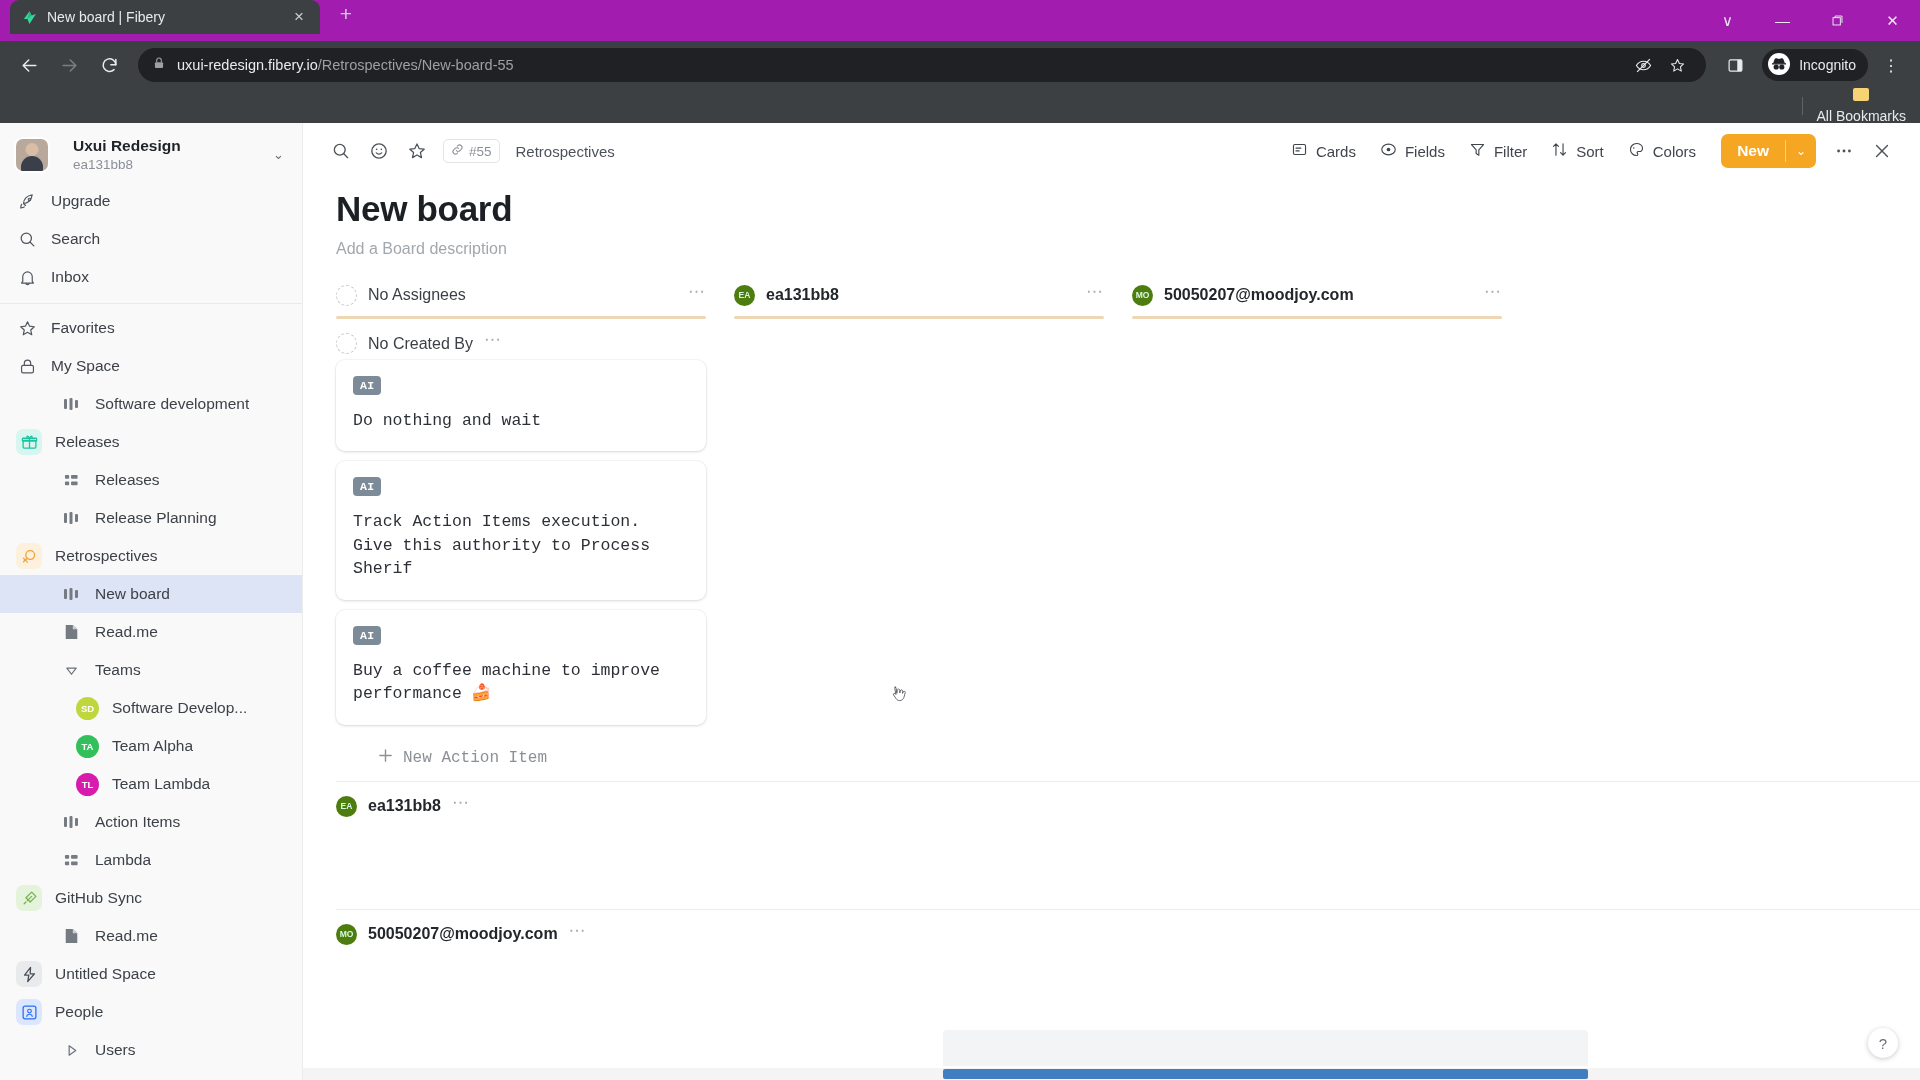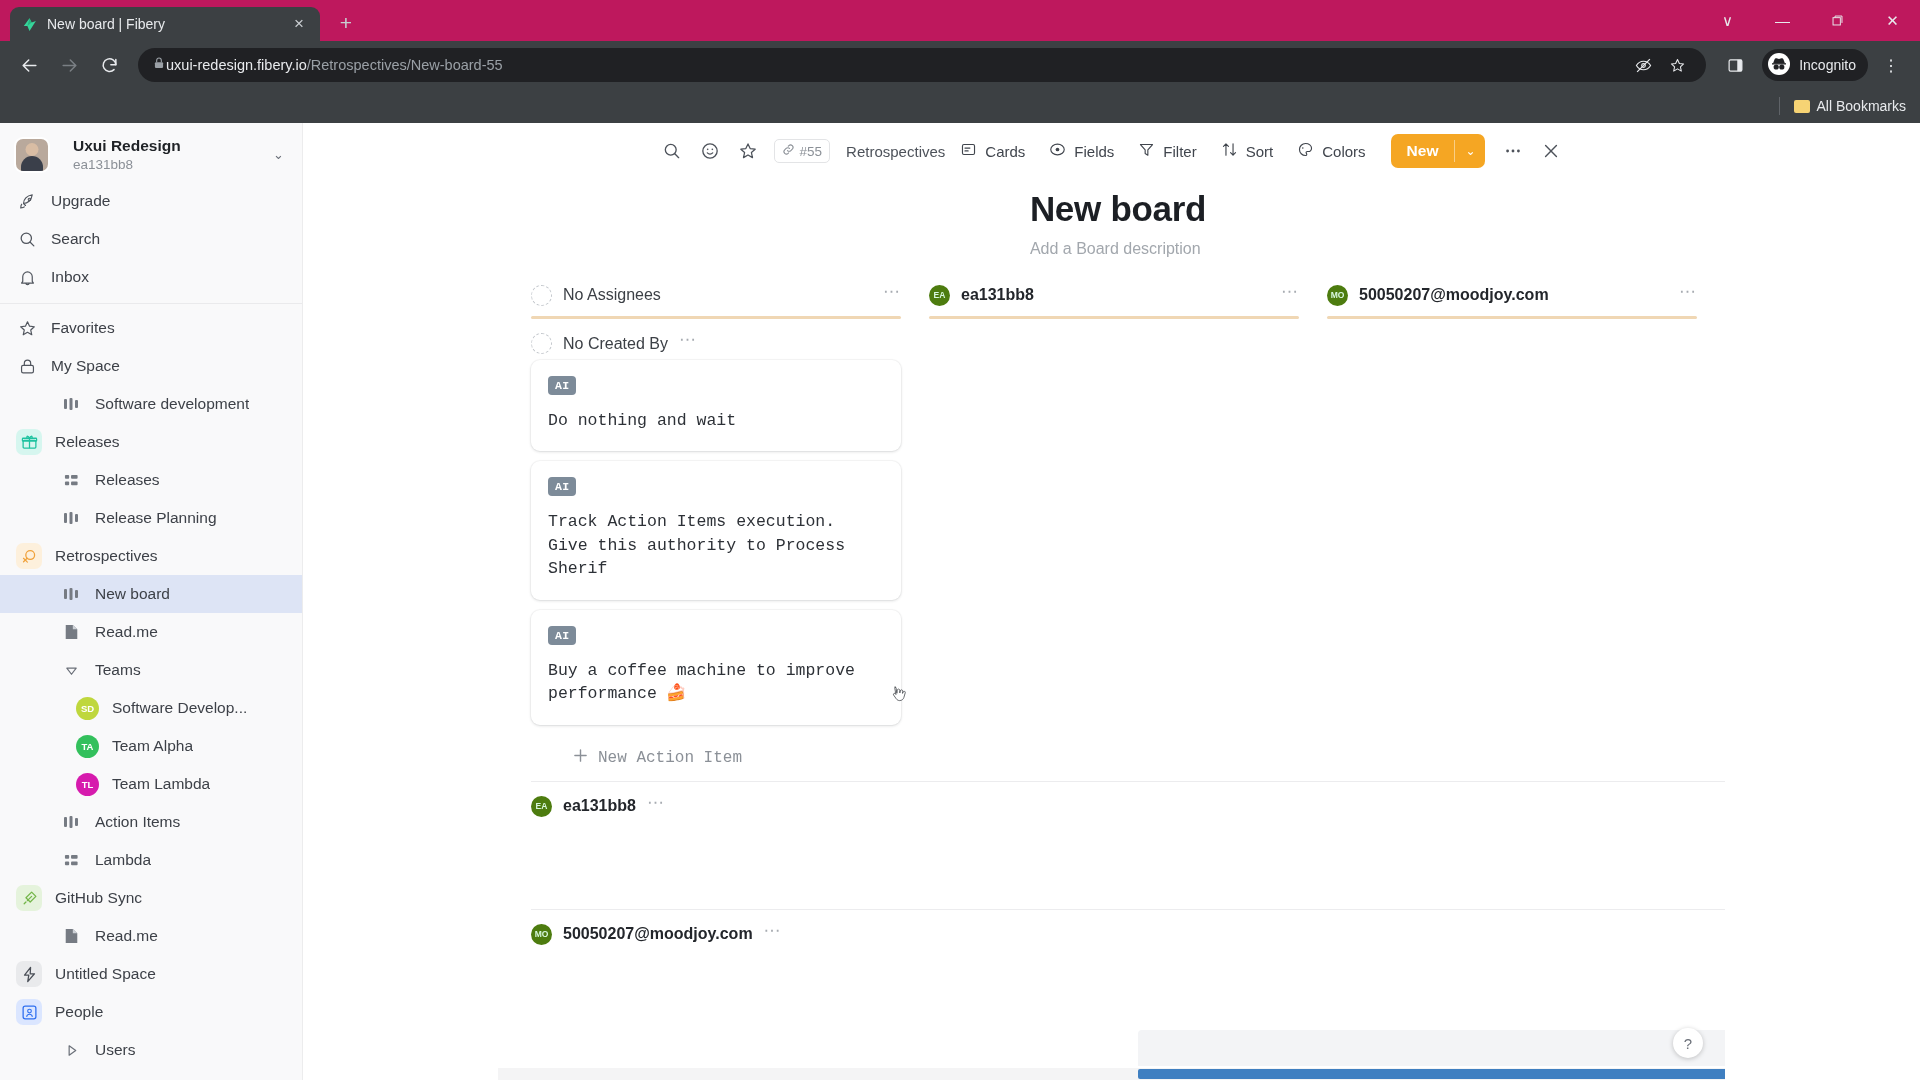--- a/index.html
+++ b/index.html
@@ -6,23 +6,23 @@
   html, body {
     width: 1920px; height: 1080px;
     font-family: "Liberation Sans", sans-serif;
     overflow: hidden;
     background: #ffffff;
   }
 
   
   .browser-tabstrip {
     height: 41px;
-    background: #be185d;
-    display: flex;
-    align-items: flex-end;
+    background: #a21caf;
+    display: flex;
+    align-items: flex-start;
     position: relative;
   }
   .tab {
     margin-left: 10px;
     width: 310px;
     height: 34px;
     background: #3c4043;
     border-radius: 9px 9px 0 0;
     display: flex;
     align-items: center;
@@ -88,20 +88,21 @@
   }
   .nav-btn.disabled { color: #7a7f84; }
   .omnibox {
     flex: 1;
     height: 34px;
     background: #202124;
     border-radius: 17px;
     display: flex;
     align-items: center;
     padding: 0 14px;
+    gap: 11px;
     margin: 0 6px;
   }
   .omnibox-url {
     font-size: 14.5px;
     color: #9aa0a6;
     white-space: nowrap;
   }
   .omnibox-url b { color: #e8eaed; font-weight: 400; }
   .omni-right {
     display: flex; align-items: center; gap: 4px;
@@ -127,21 +128,21 @@
   .bookmarks-bar {
     height: 34px;
     background: #3c4043;
     display: flex;
     align-items: center;
     justify-content: flex-end;
     padding-right: 14px;
     gap: 8px;
   }
   .bm-sep { width:1px; height:18px; background:#5f6368; margin-right:6px; }
-  .bm-item { display: flex; align-items: center; gap: 7px; color: #e8eaed; font-size: 14px; }
+  .bm-item { display: flex; align-items: center; gap: 7px; color: #e8eaed; font-size: 14px; flex-direction: column; }
   .folder-glyph {
     width: 16px; height: 13px; border-radius: 2px;
     background: #f6d374;
   }
 
   
   .app {
     height: calc(1080px - 41px - 48px - 34px);
     display: flex;
     background: #fafafa;
@@ -231,21 +232,20 @@
   }
 
   
   .main {
     flex: 1;
     background: #fff;
     display: flex;
     flex-direction: column;
     position: relative;
     min-width: 0;
-    align-items: center;
   }
   .main-toolbar {
     height: 56px;
     display: flex;
     align-items: center;
     padding: 0 20px 0 20px;
     gap: 2px;
   }
   .tb-btn {
     width: 36px; height: 36px;

